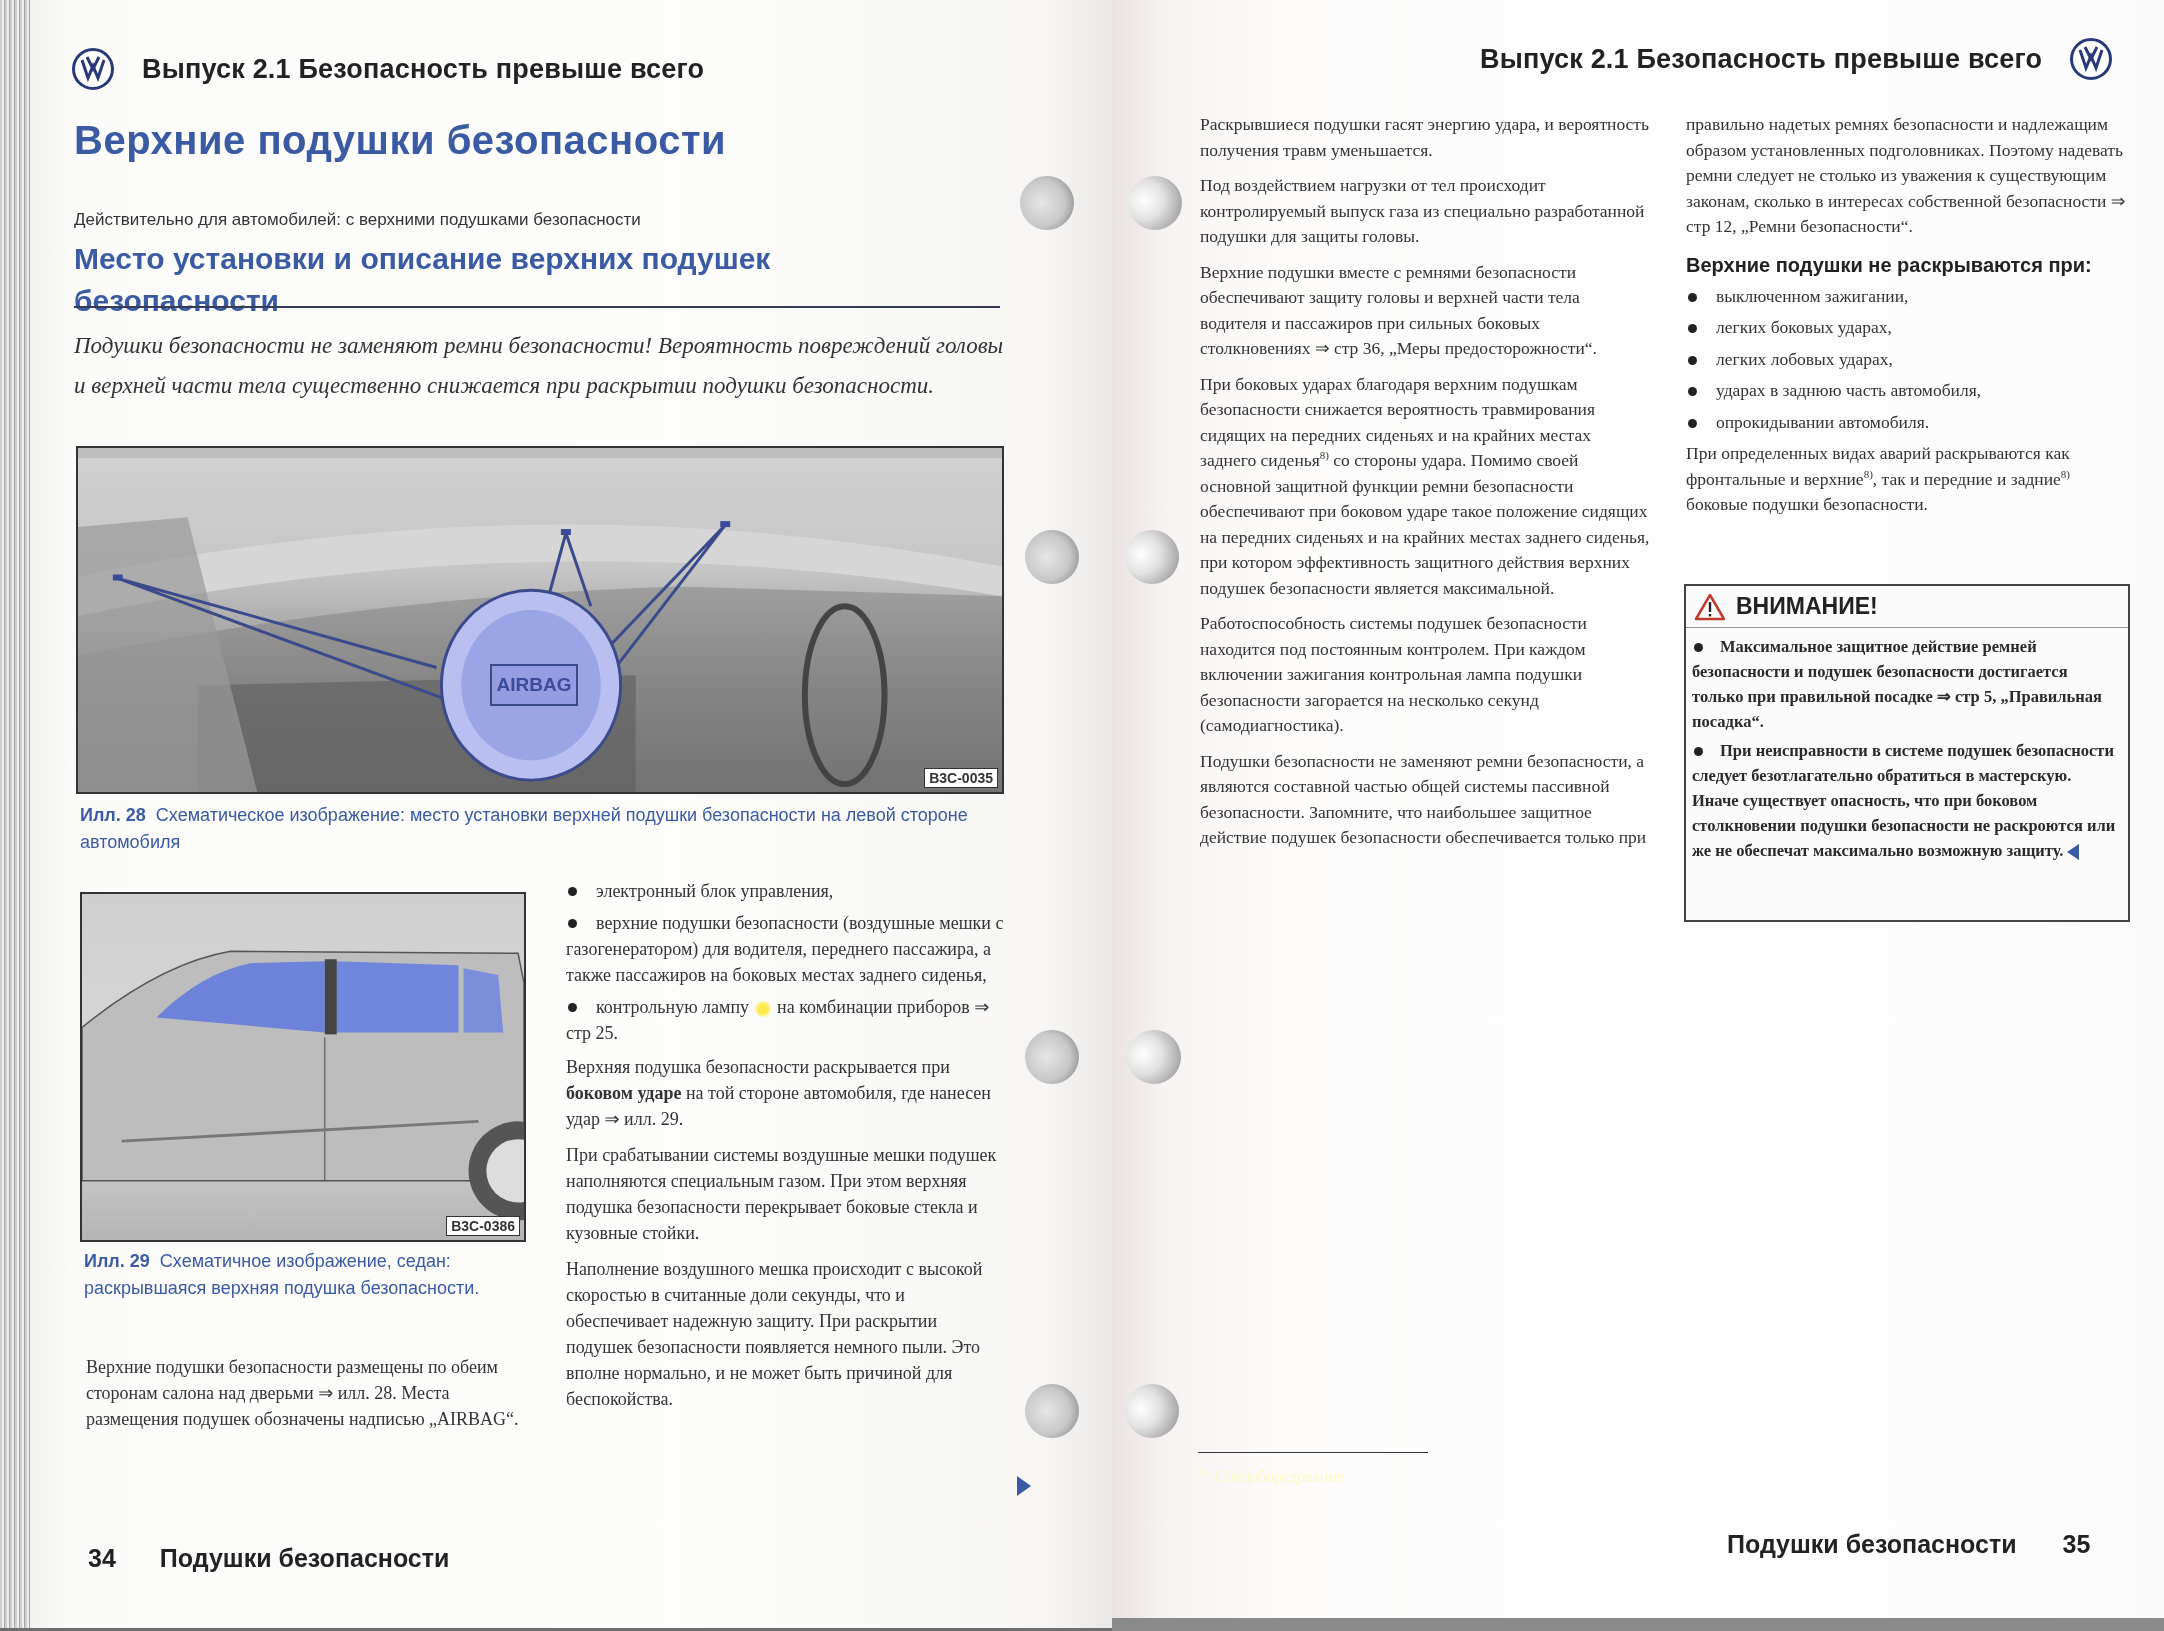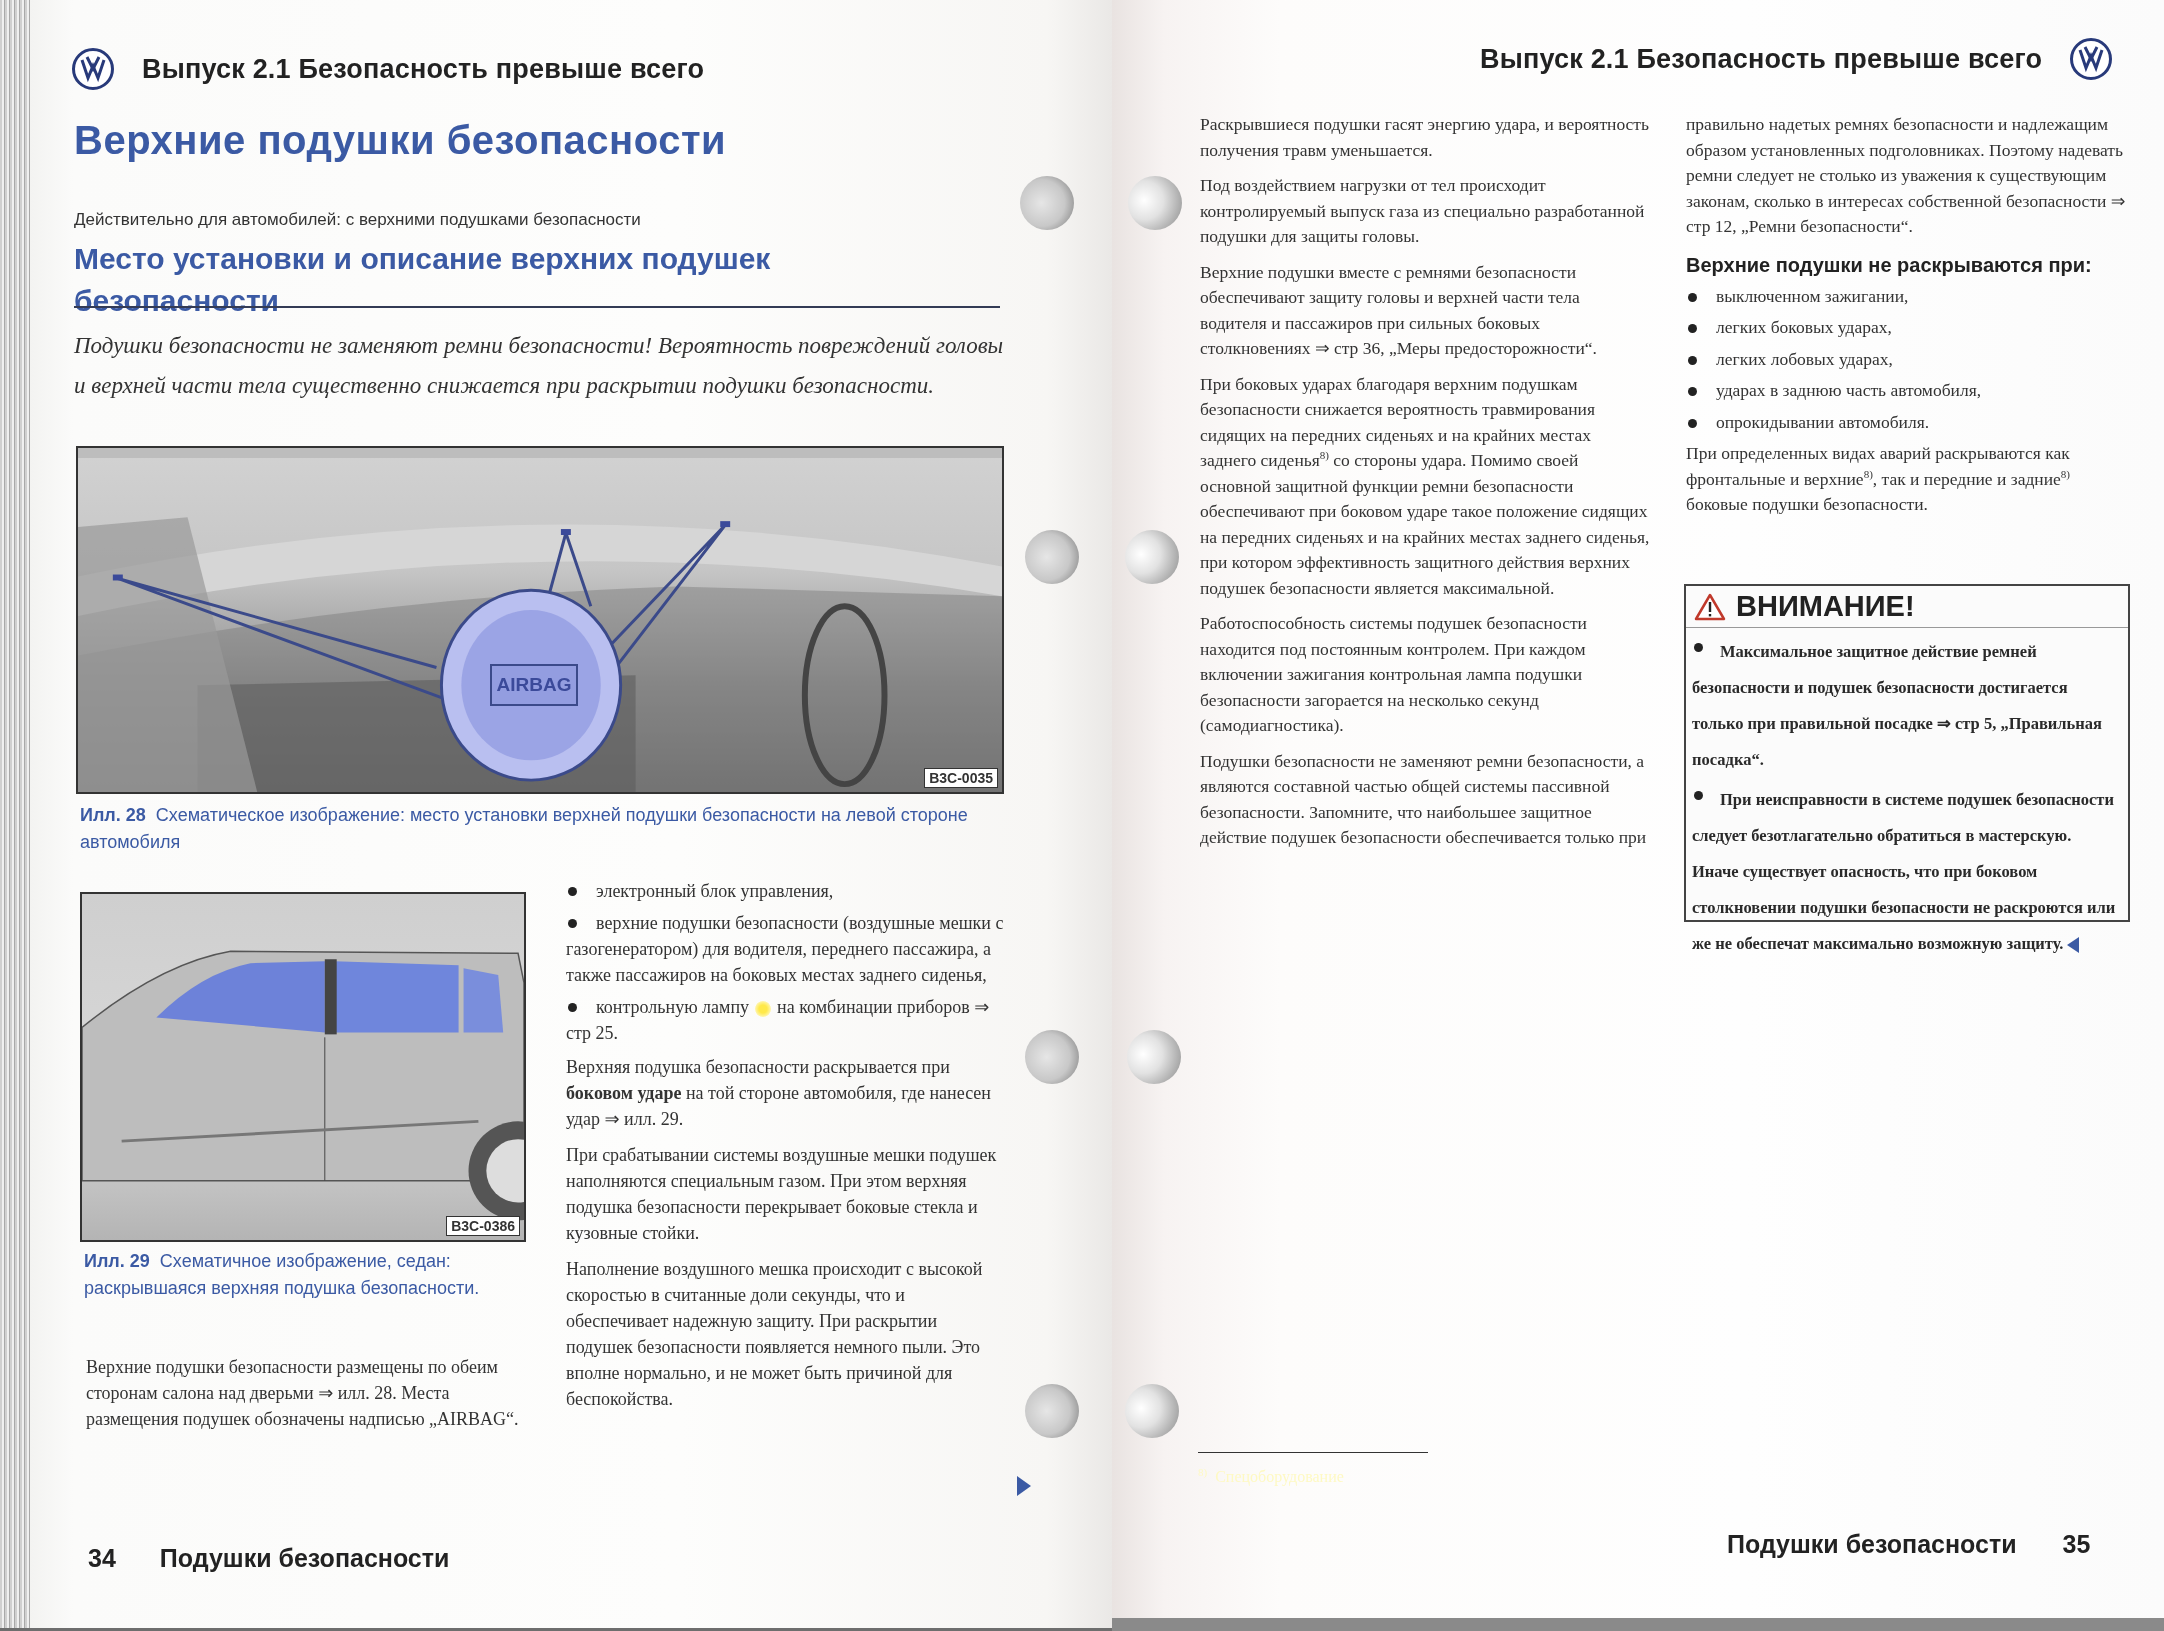--- a/index.html
+++ b/index.html
@@ -63,23 +63,23 @@
   .footer-left { left: 88px; top: 1544px; }
   .footer-right { left: 1727px; top: 1530px; gap: 46px; }
 
   .col-r1 { left: 1200px; top: 112px; width: 450px; font-size: 17.5px; line-height: 25.5px; }
   .col-r2 { left: 1686px; top: 112px; width: 445px; font-size: 17.5px; line-height: 25.5px; }
   sup { font-size: 11px; vertical-align: super; line-height: 0; }
   .r2-heading { font-family: "Liberation Sans", sans-serif; font-weight: bold; font-size: 20px; line-height: 30px; color: #222; margin: 4px 0 4px; }
   .col-r2 .bullet { margin-bottom: 6px; }
 
   .warning { position: absolute; left: 1684px; top: 584px; width: 446px; height: 338px; border: 2px solid #444; background: #fbfbfb; }
-  .warning-head { display: flex; align-items: center; gap: 10px; padding: 4px 8px; height: 42px; border-bottom: 1px solid #999; font-family: "Liberation Sans", sans-serif; font-weight: bold; font-size: 29px; color: #222; }
+  .warning-head { display: flex; align-items: center; gap: 10px; padding: 4px 8px; height: 42px; border-bottom: 1px solid #999; font-family: "Liberation Sans", sans-serif; font-weight: bold; font-size: 23px; color: #222; }
   .warning-icon svg { width: 32px; height: 28px; display: block; }
-  .warning-body { padding: 6px 8px 0 6px; font-weight: bold; font-size: 16.5px; line-height: 36px; color: #2a2a2a; }
+  .warning-body { padding: 6px 8px 0 6px; font-weight: bold; font-size: 16.5px; line-height: 25px; color: #2a2a2a; }
   .warning-body .bullet { margin-bottom: 4px; padding-left: 0; text-indent: 28px; }
   .warning-body .bullet-dot { left: 2px; top: 9px; }
   .end-mark { display: inline-block; width: 0; height: 0; border-top: 8px solid transparent; border-bottom: 8px solid transparent; border-right: 12px solid #3b5aa4; vertical-align: middle; margin-left: 4px; }
 
   .footnote-rule { position: absolute; left: 1198px; top: 1452px; width: 230px; height: 1px; background: #333; }
   .footnote { position: absolute; left: 1198px; top: 1468px; font-size: 16px; color: #fef9c3; }
 
   .ring { position: absolute; width: 54px; height: 54px; border-radius: 50%; }
   .ring-left { background: radial-gradient(circle at 40% 50%, #e6e6e6 0%, #c8c8c8 55%, #9a9a9a 80%, #f0f0f0 90%, #bbb 100%); }
   .ring-right { background: radial-gradient(circle at 30% 45%, #ffffff 0%, #e2e2e2 40%, #a5a5a5 80%, #6e6e6e 100%); }

